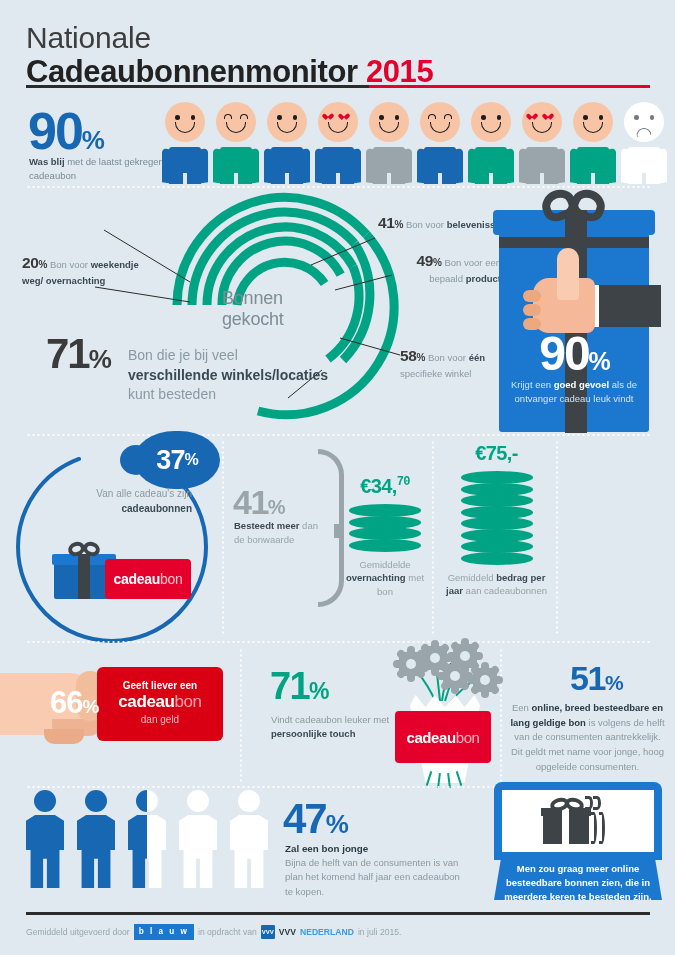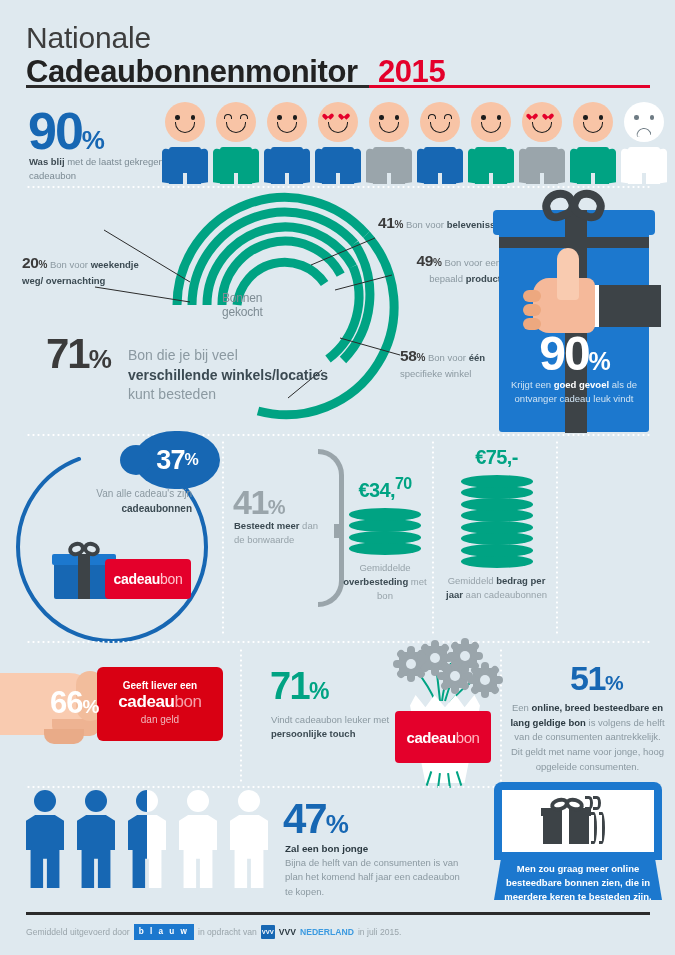--- a/index.html
+++ b/index.html
@@ -8,21 +8,21 @@
     background:#dfe9ef;
     font-family:"Liberation Sans", sans-serif;
     overflow:hidden; position:relative;
   }
   .page { position:relative; width:675px; height:955px; background:#dfe9ef; }
 
   
   .header { position:absolute; left:26px; top:22px; width:624px; }
   .h-line1 { font-size:30px; color:#3d3d3d; font-weight:400; letter-spacing:-0.2px; line-height:1.05; }
   .h-line2 { font-size:31px; font-weight:bold; color:#222; letter-spacing:-0.4px; line-height:1.15; }
-  .h-year { color:#e4002b; font-weight:bold;margin-left:12px; }
+  .h-year { color:#e4002b; font-weight:bold; }
   .rule { position:absolute; left:26px; top:85px; width:624px; height:3px; }
   .rule .black { position:absolute; left:0; top:0; width:343px; height:3px; background:#2b2b2b; }
   .rule .red { position:absolute; left:343px; top:0; width:281px; height:3px; background:#e4002b; }
 
   
   .dots-h { position:absolute; height:2px;
       background-image:radial-gradient(circle, #ffffff 1px, transparent 1.2px);
       background-size:5px 2px; background-repeat:repeat-x; }
   .dots-v { position:absolute; width:2px;
       background-image:radial-gradient(circle, #ffffff 1px, transparent 1.2px);
@@ -63,21 +63,21 @@
 
   
   .b2 { position:absolute; left:0; top:190px; width:675px; height:245px; }
   .arcwrap { position:absolute; left:170px; top:0px; width:230px; height:230px; }
   .label { position:absolute; font-size:9.5px; color:#8b99a1; line-height:1.42; }
   .label .big { font-size:15.5px; font-weight:bold; color:#3b3b3b; letter-spacing:-0.4px; }
   .label .pct { font-size:10px; font-weight:bold; color:#3b3b3b; }
   .label b { color:#3b4a52; font-weight:bold; }
   .bonnen { position:absolute; left:222px; top:98px; font-size:15px; font-weight:bold;
             color:#33383c; letter-spacing:-0.2px; }
-  .bonnen span { display:block; font-weight:400; color:#7e8c94; font-size:12px; }
+  .bonnen span { display:block; font-weight:400; color:#7e8c94; font-size:18px; }
   .b71 { position:absolute; left:46px; top:143px; font-size:42px; font-weight:bold;
          color:#3b3b3b; letter-spacing:-2px; line-height:1; }
   .b71 .pc { font-size:26px; }
   .b71cap { position:absolute; left:128px; top:156px; width:200px; font-size:14px;
             color:#8b99a1; line-height:1.4; }
   .b71cap b { color:#3b4a52; }
 
   
   .gift90 { position:absolute; left:493px; top:0px; width:162px; height:243px; }
   .gbox { position:absolute; left:6px; top:32px; width:150px; height:210px; background:#1c78ce; border-radius:3px; }
@@ -134,21 +134,21 @@
             color:#97a3aa; line-height:1.5; }
   .b41cap b { color:#3b4a52; }
   .brace { position:absolute; left:318px; top:12px; width:26px; height:158px;
            border:5px solid #9aa5ab; border-left:none; border-radius:0 26px 26px 0;
            background:transparent; }
   .brace:after { content:""; position:absolute; right:-5px; top:70px; width:10px; height:14px;
            background:#9aa5ab; border-radius:0 5px 5px 0; }
 
   .money { position:absolute; text-align:center; }
   .money .amt { font-size:20px; font-weight:bold; color:#00a383; letter-spacing:-0.6px; }
-  .money .amt sup { font-size:16px; }
+  .money .amt sup { font-size:12px;font-family:Liberation Mono, monospace; }
   .money .cap { font-size:9.5px; color:#97a3aa; line-height:1.45; margin-top:6px; }
   .money .cap b { color:#3b4a52; }
   .coins { position:relative; margin:6px auto 0; }
   .coin { position:absolute; left:0; width:100%; background:#00a383; border-radius:50%/48%; }
 
   
   .b4 { position:absolute; left:0; top:645px; width:675px; height:140px; }
   .hand66 { position:absolute; left:0px; top:12px; width:130px; height:98px; }
   .h-palm { position:absolute; left:-20px; top:16px; width:120px; height:62px;
             background:#f9cbb0; border-radius:0 34px 34px 0; }
@@ -520,21 +520,21 @@
       <div class="amt">
         <span>€34,</span><sup>70</sup>
       </div>
       <div class="coins" id="coins-0" style="width: 72px; height: 47.5px;">
           <div class="coin" style="top: 34.5px; height: 13px; z-index: 1;"></div>
           <div class="coin" style="top: 23px; height: 13px; z-index: 2;"></div>
           <div class="coin" style="top: 11.5px; height: 13px; z-index: 3;"></div>
           <div class="coin" style="top: 0px; height: 13px; z-index: 4;"></div>
         </div>
       <div class="cap">
-        <span>Gemiddelde </span><b>overbesteding</b><span> met bon</span>
+        <span>Gemiddelde </span><b>overnachting</b><span> met bon</span>
       </div>
     </div>
 
     <div class="money" style="left:444px; top:5px; width:105px;">
       <div class="amt">
         <span>€75,-</span><sup></sup>
       </div>
       <div class="coins" id="coins-1" style="width: 72px; height: 93.5px;">
           <div class="coin" style="top: 80.5px; height: 13px; z-index: 1;"></div>
           <div class="coin" style="top: 69px; height: 13px; z-index: 2;"></div>

